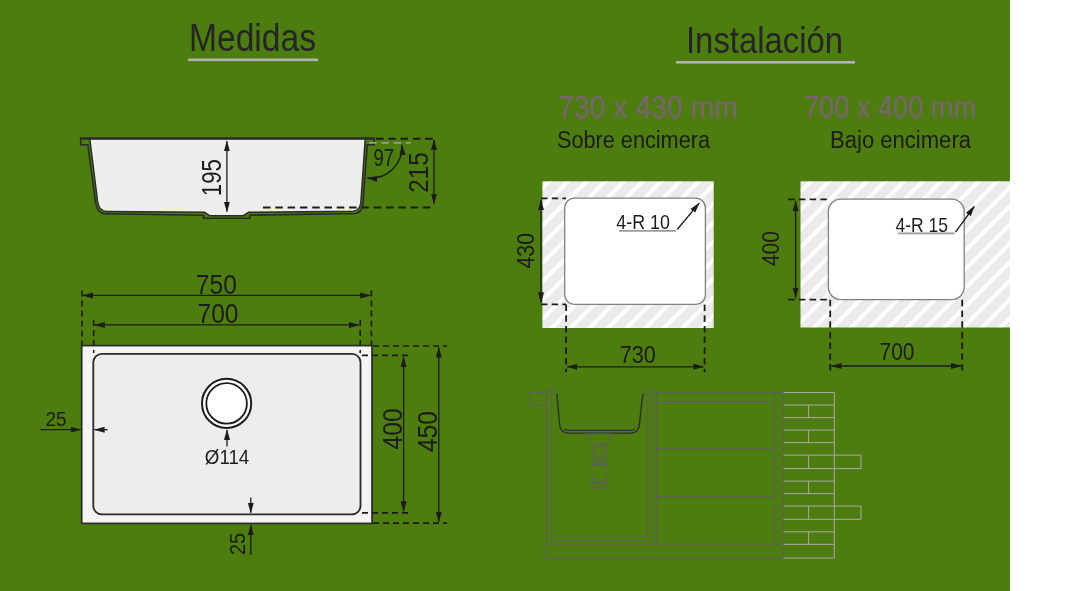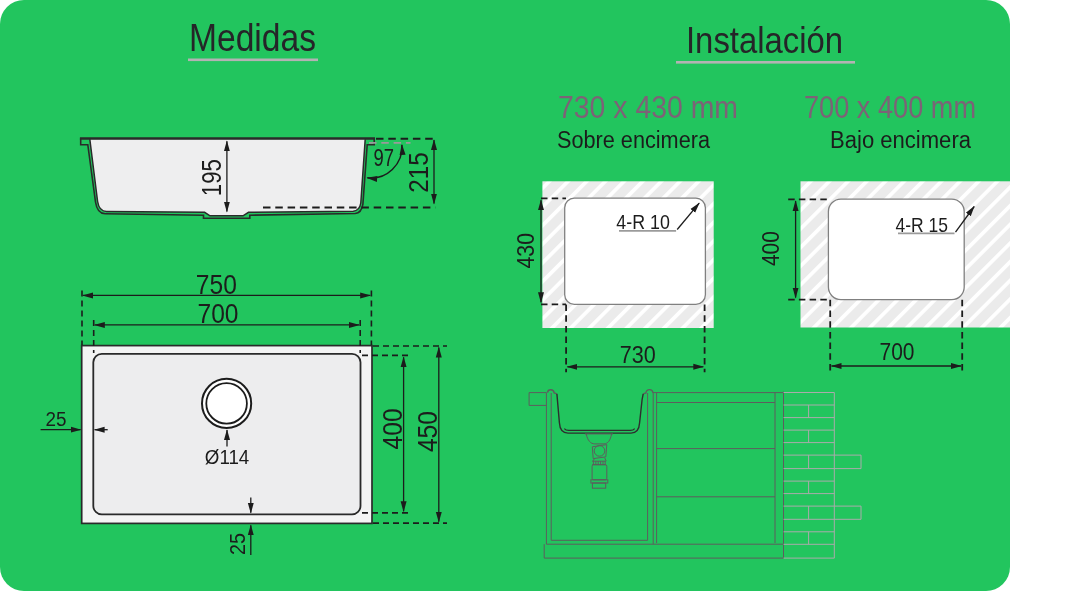--- a/index.html
+++ b/index.html
@@ -1,17 +1,17 @@
 <!DOCTYPE html>
 <html><head>
 <meta charset="utf-8">
 <style>
   html,body{margin:0;padding:0;background:#ffffff;}
-  #page{position:relative;width:1010px;height:591px;background:#22c55e;overflow:hidden;
-        font-family:"Liberation Sans", sans-serif;border-radius:24px;}
+  #page{position:relative;width:1010px;height:591px;background:#4d7c0f;overflow:hidden;
+        font-family:"Liberation Sans", sans-serif;}
   svg{position:absolute;left:0;top:0;}
   text{font-family:"Liberation Sans", sans-serif;fill:#1c1c1c;}
 </style>
 </head>
 <body>
 <div id="page">
 <svg width="1067" height="591" viewBox="0 0 1067 591">
 <defs>
   <marker id="ae" markerWidth="11" markerHeight="8" refX="10" refY="4" orient="auto-start-reverse" markerUnits="userSpaceOnUse">
     <path d="M0,1.0 L10.8,4 L0,7.0 Z" fill="#1c1c1c"></path>

